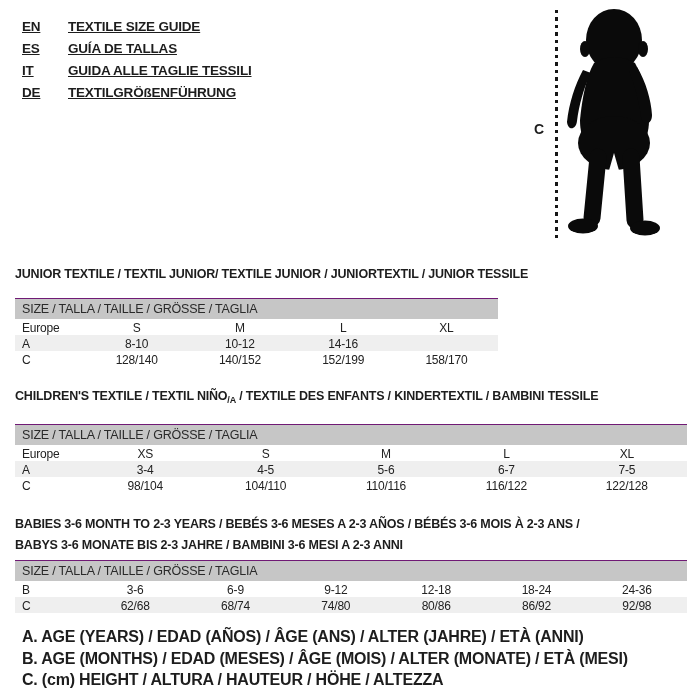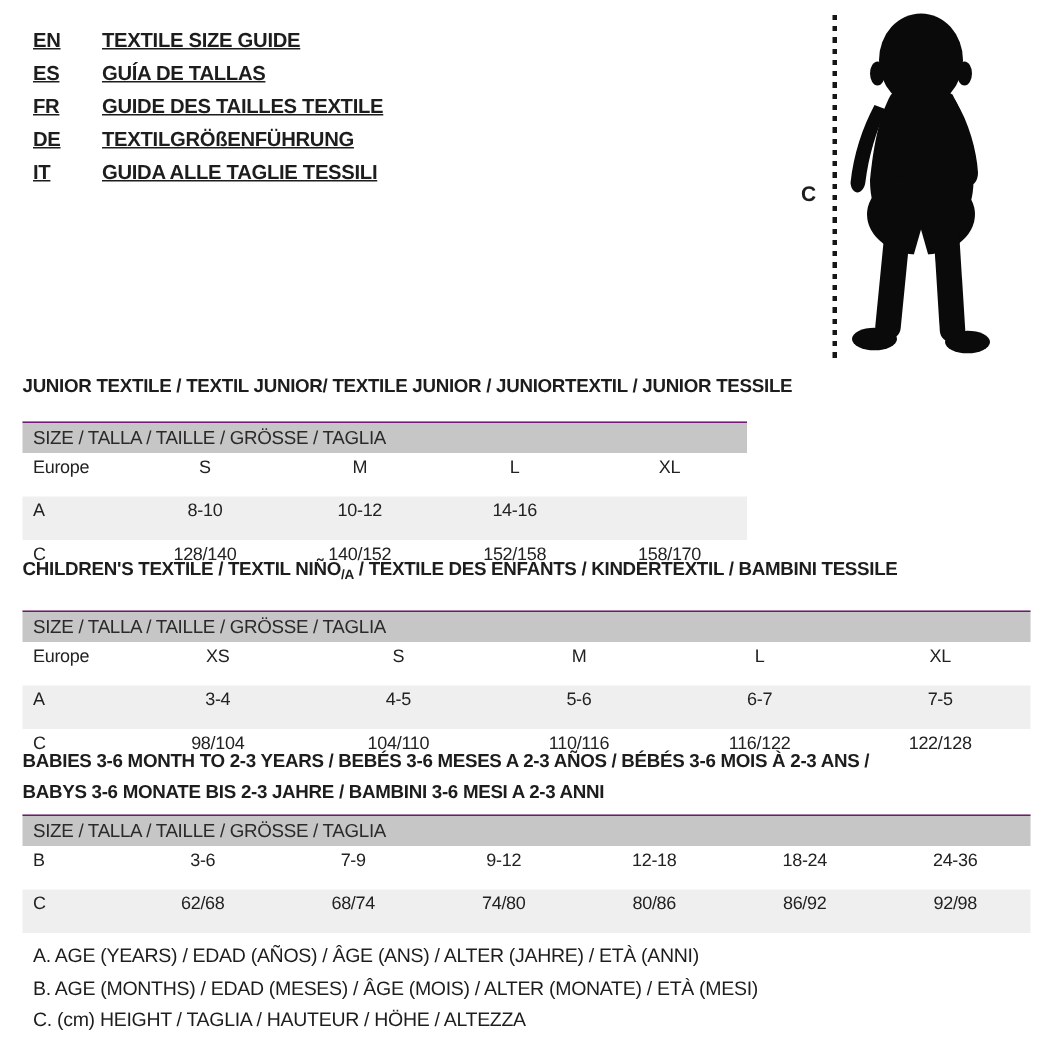--- a/index.html
+++ b/index.html
@@ -16,68 +16,64 @@
   .lang-code{width:46px;flex:0 0 46px;}
   
   .fig{position:absolute;left:0;top:0;width:700px;height:250px;}
   .dotline{
     position:absolute;left:555px;top:10px;width:3px;height:230px;
     background:repeating-linear-gradient(to bottom,#161616 0 3.5px,transparent 3.5px 7.5px);
   }
   .c-label{position:absolute;left:534px;top:121px;font-size:14px;font-weight:700;}
   .baby-svg{position:absolute;left:542px;top:5px;width:150px;height:235px;}
   
-  .tbl{position:absolute;}
+  .tbl{position:absolute;margin-top:17px;}
   .tbl-title{font-size:12.5px;font-weight:700;line-height:14px;white-space:nowrap;}
   .tbl-title .subA{font-size:9px;vertical-align:-3px;}
   .tbl-title.two-line{line-height:21px;}
   .size-bar{
     margin-top:17px;height:20px;line-height:20px;
     background:var(--bar-bg,#c6c6c6);
     border-top:1px solid #701a75;
     padding-left:7px;font-size:12.5px;font-weight:400;color:#2a2a2a;
   }
   .tbl.t3 .size-bar{margin-top:4px;}
-  .trow{display:grid;height:29px;line-height:19px;font-size:12px;font-weight:400;color:#222;}
+  .trow{display:grid;height:16px;line-height:19px;font-size:12px;font-weight:400;color:#222;}
   .cols4{grid-template-columns:70px repeat(4,1fr);}
   .cols5{grid-template-columns:70px repeat(5,1fr);}
   .cols6{grid-template-columns:70px repeat(6,1fr);}
   .trow.shaded{background:var(--row-shaded,#efefef);}
   .trow .lbl{padding-left:7px;text-align:left;}
   .trow .val{text-align:center;}
   .t1{left:15px;top:250px;width:483px;}
   .t2{left:15px;top:372px;width:672px;}
   .t3{left:15px;top:497px;width:672px;}
   
   .footnotes{position:absolute;left:22px;top:626px;}
-  .fn{font-size:13px;font-weight:400;line-height:21.5px;white-space:nowrap;}
+  .fn{font-size:16px;font-weight:700;line-height:21.5px;white-space:nowrap;}
 </style>
 </head>
 <body>
 
 <div class="langs">
   <div class="lang-row">
     <span class="lang-code">EN</span>
     <span class="lang-label">TEXTILE SIZE GUIDE</span>
   </div>
   <div class="lang-row">
     <span class="lang-code">ES</span>
     <span class="lang-label">GUÍA DE TALLAS</span>
   </div>
   <div class="lang-row">
-    <span class="lang-code">FR</span>
-    <span class="lang-label">GUIDE DES TAILLES TEXTILE</span>
+    <span class="lang-code">IT</span>
+    <span class="lang-label">GUIDA ALLE TAGLIE TESSILI</span>
   </div>
   <div class="lang-row">
     <span class="lang-code">DE</span>
     <span class="lang-label">TEXTILGRÖßENFÜHRUNG</span>
-  </div>
-  <div class="lang-row">
-    <span class="lang-code">IT</span>
-    <span class="lang-label">GUIDA ALLE TAGLIE TESSILI</span>
   </div>
 </div>
 
 <div class="fig">
   <div class="dotline"></div>
   <div class="c-label">C</div>
   <svg class="baby-svg" viewBox="0 0 150 235" xmlns="http://www.w3.org/2000/svg">
     <g fill="#0a0a0a">
 
       <ellipse cx="72" cy="35" rx="28" ry="31"></ellipse>
@@ -116,21 +112,21 @@
   <div class="trow cols4 shaded">
     <span class="lbl">A</span>
     <span class="val">8-10</span>
     <span class="val">10-12</span>
     <span class="val">14-16</span>
   </div>
   <div class="trow cols4">
     <span class="lbl">C</span>
     <span class="val">128/140</span>
     <span class="val">140/152</span>
-    <span class="val">152/158</span>
+    <span class="val">152/199</span>
     <span class="val">158/170</span>
   </div>
 </div>
 
 <div class="tbl t2">
   <div class="tbl-title"><span>CHILDREN'S TEXTILE / TEXTIL NIÑO</span><span class="subA">/A</span><span> / TEXTILE DES ENFANTS / KINDERTEXTIL / BAMBINI TESSILE</span></div>
   <div class="size-bar">SIZE / TALLA / TAILLE / GRÖSSE / TAGLIA</div>
   <div class="trow cols5">
     <span class="lbl">Europe</span>
     <span class="val">XS</span>
@@ -159,34 +155,34 @@
 
 <div class="tbl t3">
   <div class="tbl-title two-line">
     <div>BABIES 3-6 MONTH TO 2-3 YEARS / BEBÉS 3-6 MESES A 2-3 AÑOS / BÉBÉS 3-6 MOIS À 2-3 ANS /</div>
     <div>BABYS 3-6 MONATE BIS 2-3 JAHRE / BAMBINI 3-6 MESI A 2-3 ANNI</div>
   </div>
   <div class="size-bar">SIZE / TALLA / TAILLE / GRÖSSE / TAGLIA</div>
   <div class="trow cols6">
     <span class="lbl">B</span>
     <span class="val">3-6</span>
-    <span class="val">7-9</span>
+    <span class="val">6-9</span>
     <span class="val">9-12</span>
     <span class="val">12-18</span>
     <span class="val">18-24</span>
     <span class="val">24-36</span>
   </div>
   <div class="trow cols6 shaded">
     <span class="lbl">C</span>
     <span class="val">62/68</span>
     <span class="val">68/74</span>
     <span class="val">74/80</span>
     <span class="val">80/86</span>
     <span class="val">86/92</span>
     <span class="val">92/98</span>
   </div>
 </div>
 
 <div class="footnotes">
   <div class="fn">A. AGE (YEARS) / EDAD (AÑOS) / ÂGE (ANS) / ALTER (JAHRE) / ETÀ (ANNI)</div>
   <div class="fn">B. AGE (MONTHS) / EDAD (MESES) / ÂGE (MOIS) / ALTER (MONATE) / ETÀ (MESI)</div>
-  <div class="fn">C. (cm) HEIGHT / TAGLIA / HAUTEUR / HÖHE / ALTEZZA</div>
+  <div class="fn">C. (cm) HEIGHT / ALTURA / HAUTEUR / HÖHE / ALTEZZA</div>
 </div>
 
 </body></html>

